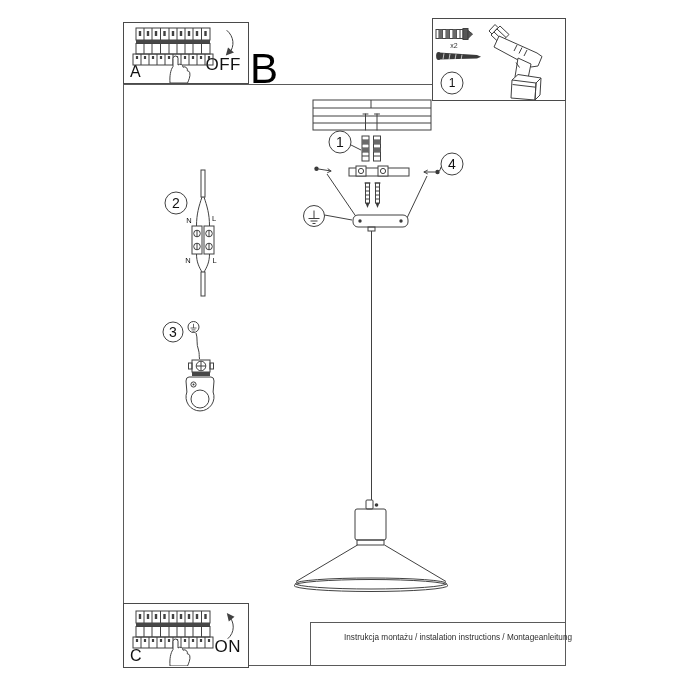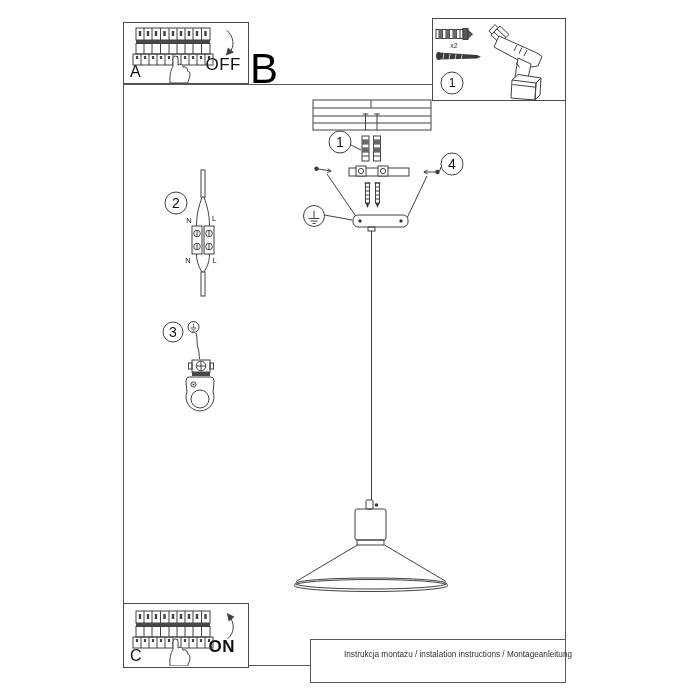--- a/index.html
+++ b/index.html
@@ -7,21 +7,21 @@
            font-family:"Liberation Sans", sans-serif; overflow:hidden; }
   .frame { position:absolute; left:123px; top:84px; width:443px; height:582px;
            border:1px solid #5a5a5a; box-sizing:border-box; z-index:1; }
   svg.layer { position:absolute; z-index:2; }
   .box { position:absolute; background:#fff; border:1px solid #4a4a4a;
          box-sizing:border-box; z-index:3; }
   .corner-label { position:absolute; left:6px; bottom:2px; font-size:16px; color:#111; }
   .state-label  { position:absolute; font-size:17px; color:#111; letter-spacing:0.5px; }
   .letter-b { position:absolute; left:250px; top:48px; font-size:42px; color:#000;
               z-index:2; line-height:1; }
-  .footer-box { position:absolute; left:310px; top:639px; width:256px; height:44px;
+  .footer-box { position:absolute; left:310px; top:622px; width:256px; height:44px;
                 background:#fff; border:1px solid #5a5a5a; box-sizing:border-box; z-index:3; }
   .footer-text { position:absolute; left:33px; top:9px; font-size:8.2px; line-height:11.5px;
                  color:#2e2e2e; white-space:nowrap; }
   .ln   { stroke:#414141; fill:none; stroke-width:1; }
   .lnr  { stroke:#414141; fill:none; stroke-width:1; stroke-linecap:round; }
   .dk   { fill:#474747; stroke:none; }
   .wt   { fill:#ffffff; stroke:#414141; stroke-width:1; }
   text.num { font-size:14px; fill:#111; text-anchor:middle; }
   text.numsm { font-size:12px; fill:#111; text-anchor:middle; }
   text.wire { font-size:7.5px; fill:#111; text-anchor:middle; }
@@ -244,21 +244,21 @@
 
   <div class="box" style="left:123px; top:603px; width:126px; height:65px;">
     <svg class="layer" style="left:0;top:2px" width="124" height="60" viewBox="0 0 124 60">
       <use href="#g-breaker-hand"></use>
       <g>
         <path class="lnr" stroke-width="1.6" d="M104,32.5 C111,26.5 111,16 104.5,9.5"></path>
         <polygon fill="#414141" points="102.8,7 110.5,10.8 104.8,15.5"></polygon>
       </g>
     </svg>
     <span class="corner-label">C</span>
-    <span class="state-label" style="right:13px; bottom:10px;font-weight:bold;">ON</span>
+    <span class="state-label" style="right:7px; bottom:10px;">ON</span>
   </div>
 
   <div class="footer-box">
     <div class="footer-text">
       <div>Instrukcja montażu / instalation instructions / Montageanleitung</div>
     </div>
   </div>
 
 </div>
 

